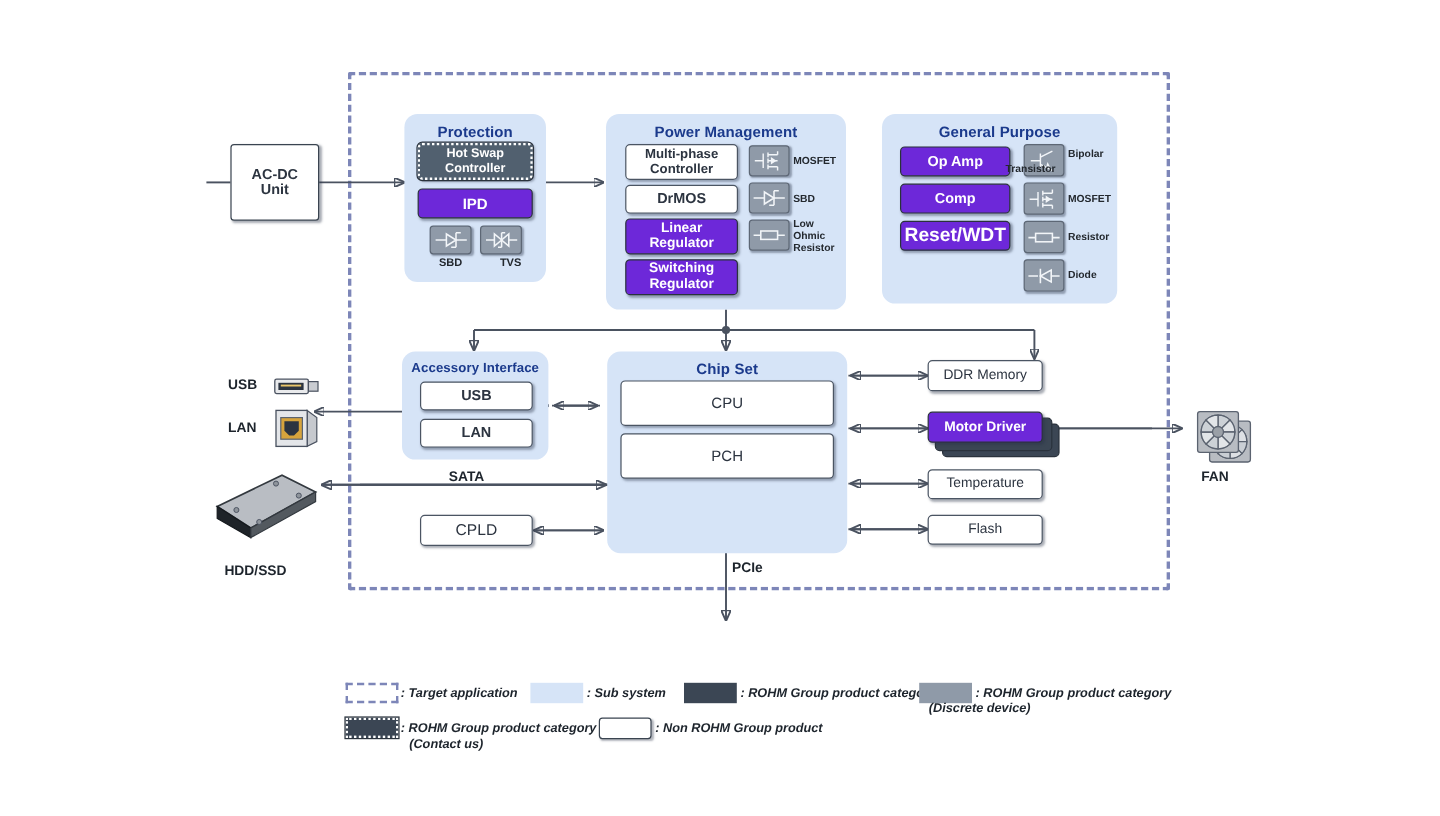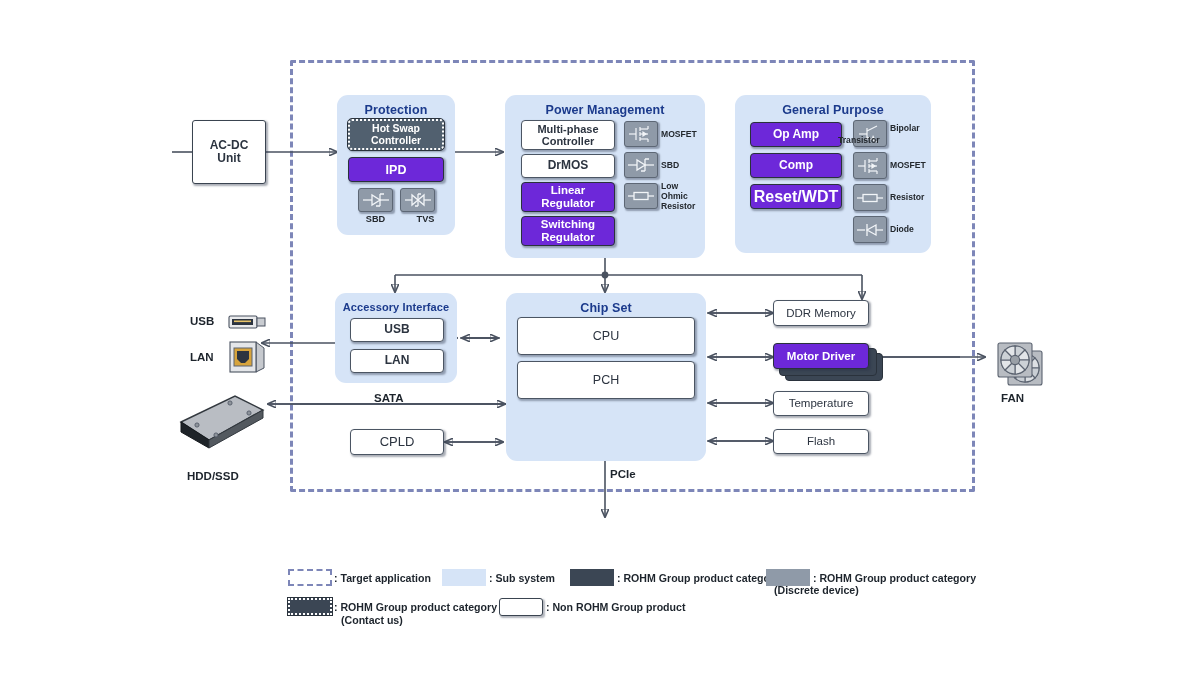--- a/index.html
+++ b/index.html
@@ -124,20 +124,21 @@
   #wires{position:absolute;left:0;top:0;width:1200px;height:680px;pointer-events:none;}
   #wires line,#wires path,#wires polyline{stroke:#4a5260;stroke-width:1.6px;fill:none;}
 
   
   .lg-text{
     position:absolute;
     font-size:10.6px;
     font-weight:bold;
     color:#1d242c;
     white-space:nowrap;
+    font-style:italic;
   }
   .lg-swatch{position:absolute;box-sizing:border-box;}
   .sw-dashed{border:2px dashed #7d86b8;background:#fff;}
   .sw-sub{background:#d6e4f7;}
   .sw-dark{background:#3b4654;}
   .sw-disc{background:#8f9aa8;}
   .sw-dotted{background:#3b4654;border:2.2px dotted #ffffff;outline:1px solid #2a323c;}
   .sw-white{background:#ffffff;border:1.3px solid #3a4450;border-radius:3px;box-shadow:1.2px 1.2px 1.6px rgba(40,50,70,.35);}
 
   

